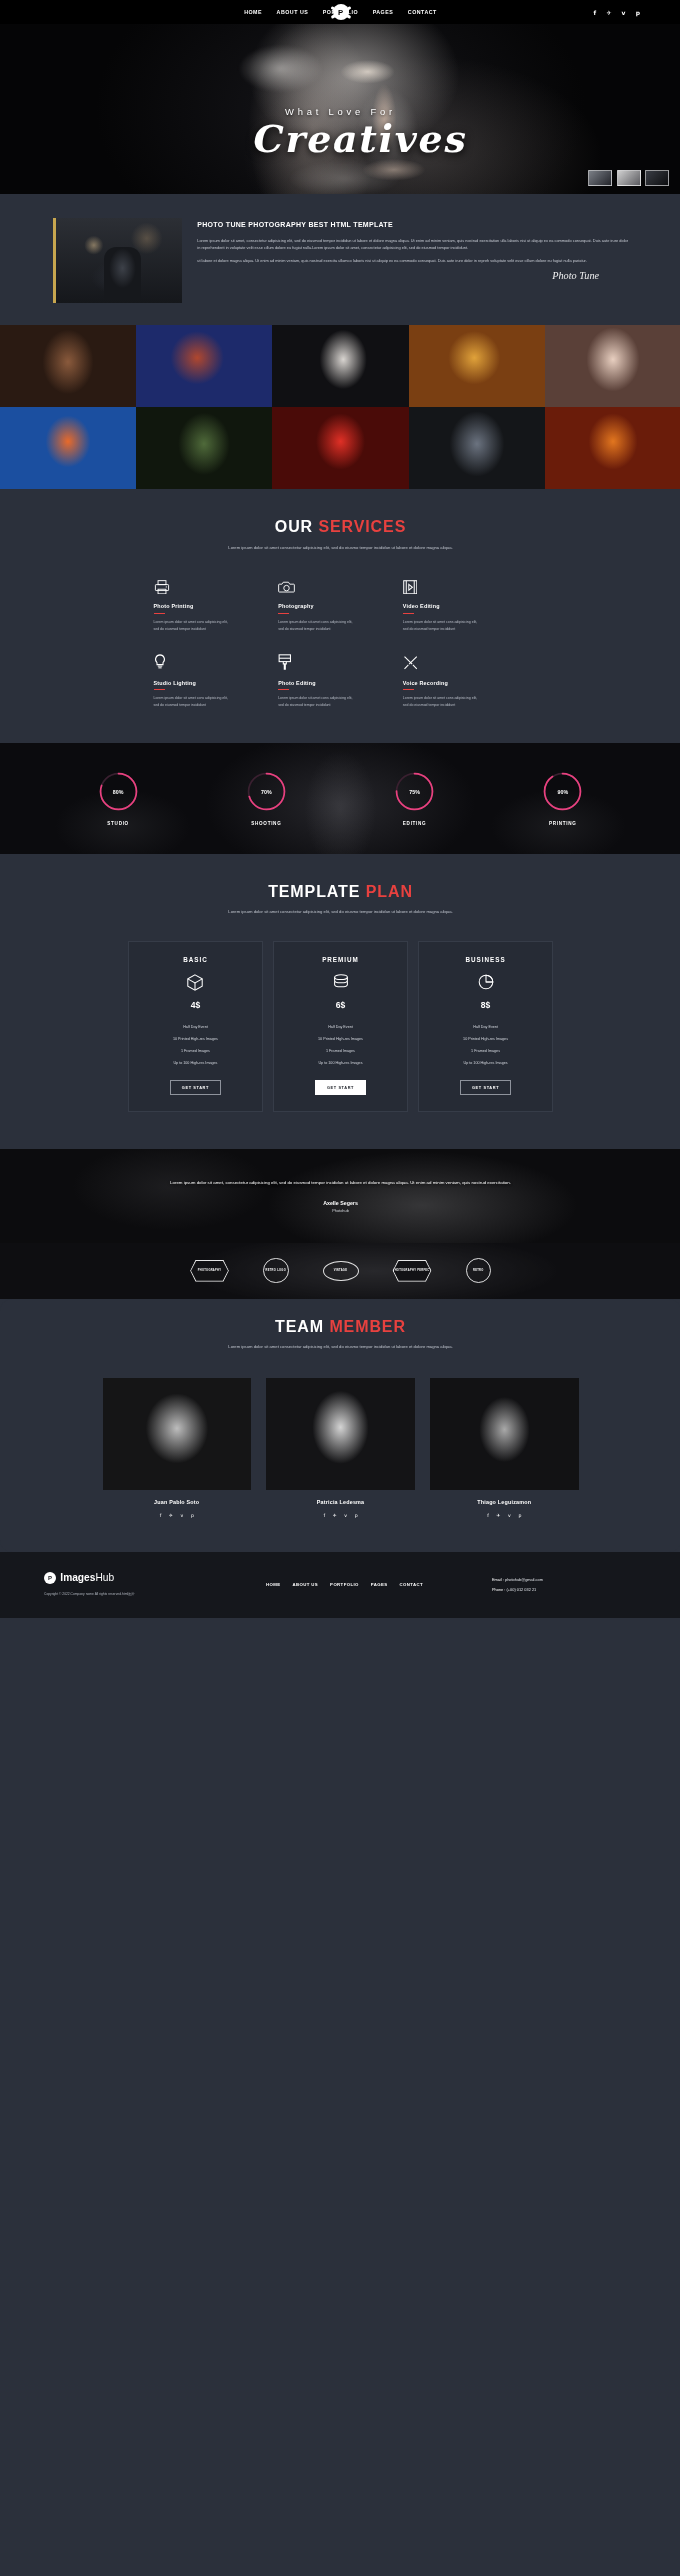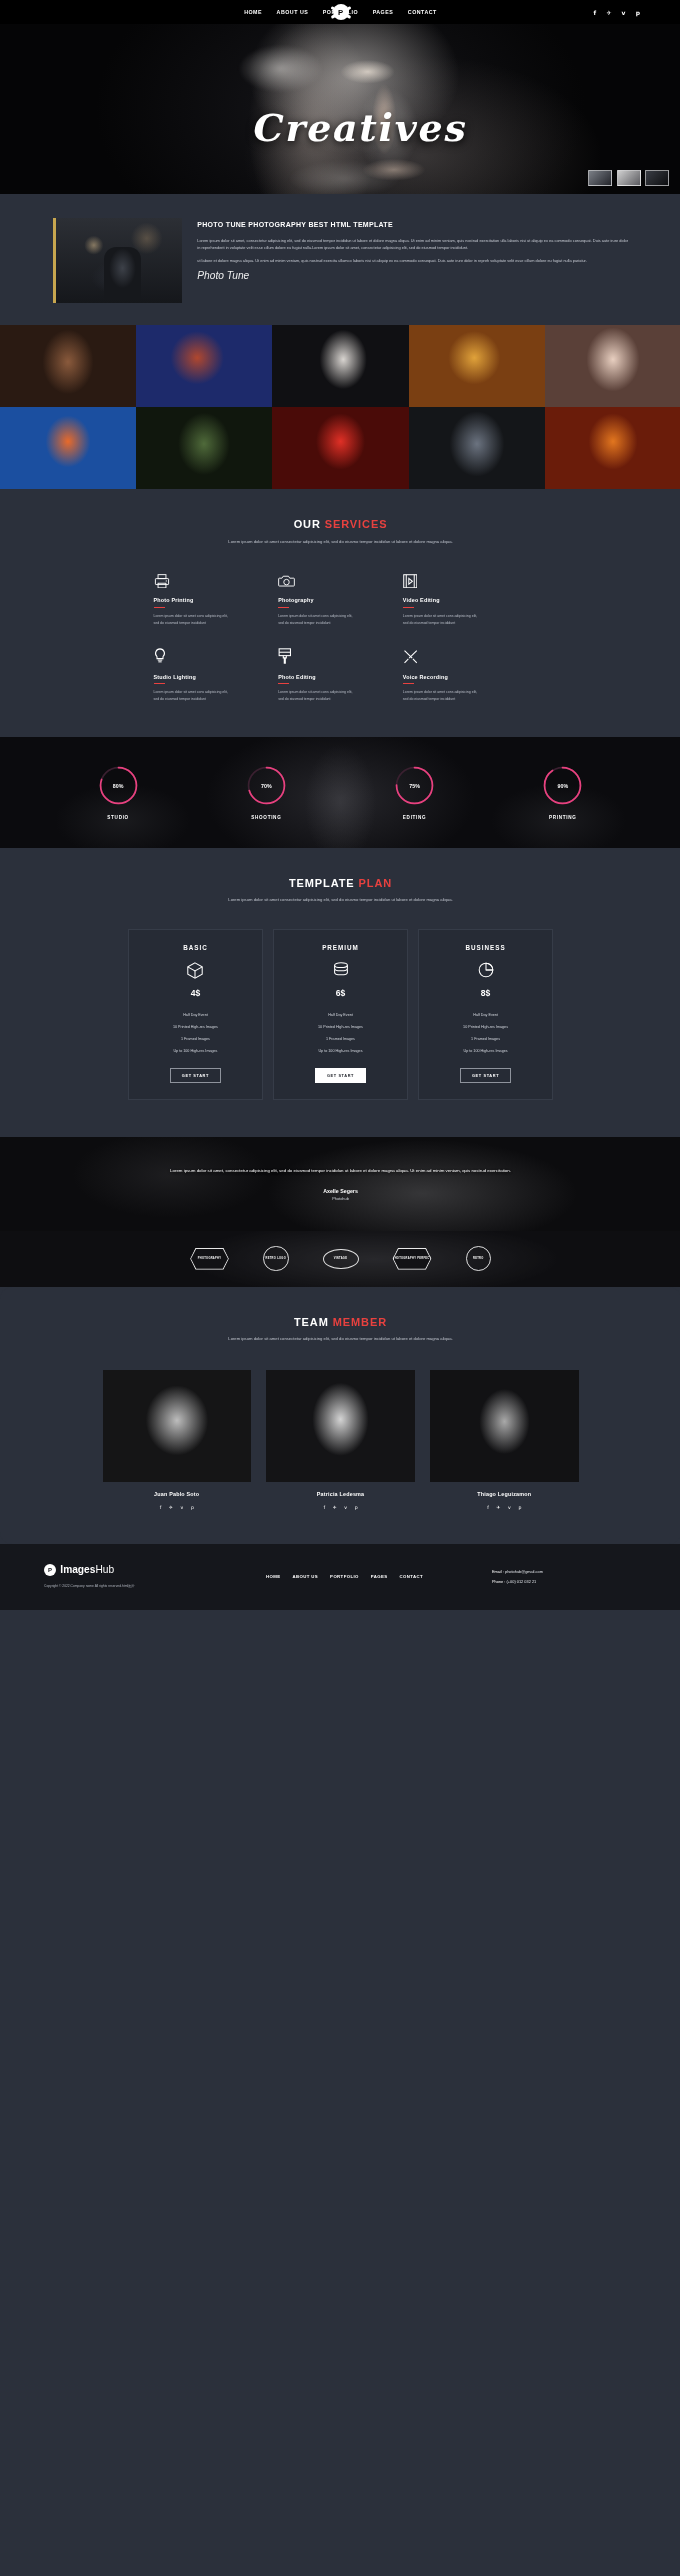--- a/index.html
+++ b/index.html
@@ -116,31 +116,31 @@
   .about-txt{ flex:1; padding-top:1.7px; }
   .about-txt h3{
     font-size:7px; letter-spacing:0.3px; line-height:1.45; font-weight:700;
     margin-bottom:6.8px;
   }
   .about-txt p{
     font-size:3.9px; line-height:1.85; color:#c6cad2; margin-bottom:6px;
     text-align:justify;
   }
   .sig{
-    font-family:Liberation Sans, sans-serif; font-style:italic; font-size:10.2px;
-    margin-top:1.7px; opacity:.92; padding-right:29px;
+    font-family:Liberation Serif, serif; font-style:italic; font-size:10.2px;
+    text-align:right; margin-top:1.7px; opacity:.92; padding-right:29px;
   }
 
   
   .gallery{ display:grid; grid-template-columns:repeat(5,1fr); }
   .gcell{ height:82px; position:relative; overflow:hidden; }
 
   
   .services{ background:#2b303b; padding:29px 0 34px; }
-  .sec-title{ text-align:center; font-size:11px; letter-spacing:0.9px; font-weight:700;}
+  .sec-title{ text-align:center; font-size:16px; letter-spacing:0.9px; font-weight:700;}
   .sec-title .accent{ color:#e8413f; }
   .sec-sub{
     text-align:center; font-size:4.2px; line-height:2.1; color:#c0c5ce;
     margin:7.7px auto 0; width:281px;
   }
   .svc-grid{
     width:374px; margin:25.5px auto 0; display:grid;
     grid-template-columns:repeat(3,1fr); row-gap:22px;
   }
   .svc h4{ font-size:5.4px; font-weight:700; margin-top:9.4px; letter-spacing:0.2px;}
@@ -236,21 +236,21 @@
   }
   .badge.hex::after{
     content:""; position:absolute; inset:1px;
     clip-path:polygon(14% 0,86% 0,100% 50%,86% 100%,14% 100%,0 50%);
     background:#121215; z-index:-1;
   }
   .badge.round{ border-radius:50%; width:25.5px; height:25.5px; }
   .badge.oval{ border-radius:50%; width:36px; height:20.4px; }
 
   
-  .team{ background:#2b303b; padding:29px 0 34px;border-radius:12px; }
+  .team{ background:#2b303b; padding:19px 0 34px;border-radius:12px; }
   .team-grid{
     width:476px; margin:25.5px auto 0; display:grid;
     grid-template-columns:repeat(3,1fr); gap:15.3px;
   }
   .member{ text-align:center; }
   .photo{
     height:112px; position:relative; overflow:hidden; background:#0c0c0e;
   }
   .member .nm{ font-size:5.4px; font-weight:700; margin-top:9.4px; letter-spacing:0.2px;}
   .member .soc{ display:flex; gap:7.7px; justify-content:center; margin-top:7.7px;}
@@ -304,20 +304,21 @@
       <i>✈</i>
       <i>v</i>
       <i>р</i>
     </div>
   </div>
 
   <div class="hero">
     <div class="hero-dust"></div>
     <div class="hero-figure"></div>
     <div class="hero-copy">
+      <div class="hero-sub">What Love For</div>
       <div class="hero-title">Creatives</div>
     </div>
     <div class="hero-thumbs">
       <div class="t t1"></div>
       <div class="t t2"></div>
       <div class="t t3"></div>
     </div>
   </div>
 
   <div class="about">

